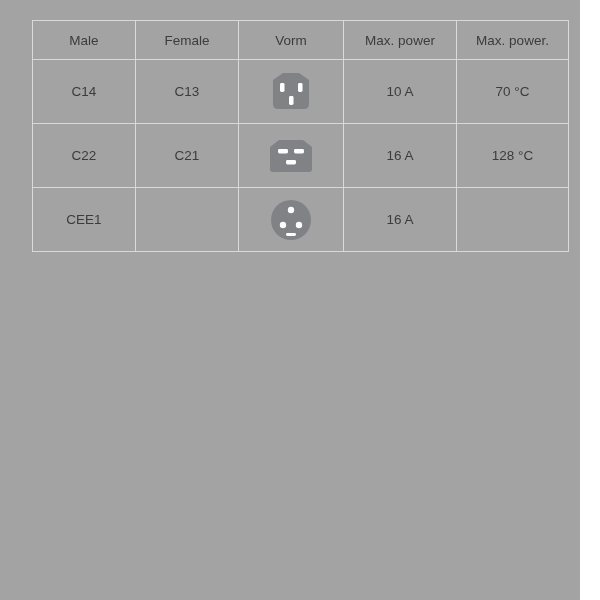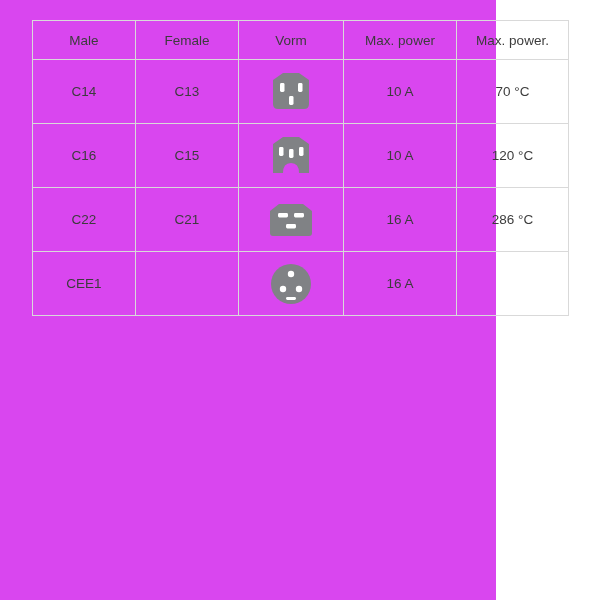--- a/index.html
+++ b/index.html
@@ -8,24 +8,24 @@
     background: #ffffff;
   }
   body {
     width: 600px;
     height: 600px;
     font-family: "Liberation Sans", sans-serif;
     color: #333333;
     overflow: hidden;
   }
   #sheet {
-    width: 496px;
+    width: 580px;
     height: 600px;
     position: relative;
-    background: #d946ef;
+    background: #a3a3a3;
     box-sizing: border-box;
   }
   table.conn {
     position: absolute;
     left: 32px;
     top: 20px;
     width: 536px;
     border-collapse: collapse;
     table-layout: fixed;
   }
@@ -98,53 +98,37 @@
               <rect class="hole" x="19" y="12" width="4.5" height="9" rx="1.4"></rect>
               <rect class="hole" x="37" y="12" width="4.5" height="9" rx="1.4"></rect>
               <rect class="hole" x="28" y="25" width="4.5" height="9" rx="1.4"></rect>
             </svg>
           </div>
         </td>
         <td>10 A</td>
         <td>70 °C</td>
       </tr>
 
-      <tr>
-        <td>C16</td>
-        <td>C15</td>
-        <td>
-          <div class="sym-wrap">
-            <svg width="60" height="42" viewBox="0 0 60 42">
-              <path class="gray" d="M12 9 L22 2 L38 2 L48 9 L48 38 L38 38 Q38 28 30 28 Q22 28 22 38 L12 38 Z"></path>
-              <rect class="hole" x="18" y="12" width="4.5" height="9" rx="1.4"></rect>
-              <rect class="hole" x="38" y="12" width="4.5" height="9" rx="1.4"></rect>
-              <rect class="hole" x="28" y="14" width="4.5" height="9" rx="1.4"></rect>
-            </svg>
-          </div>
-        </td>
-        <td>10 A</td>
-        <td>120 °C</td>
-      </tr>
 
 
       <tr>
         <td>C22</td>
         <td>C21</td>
         <td>
           <div class="sym-wrap">
             <svg width="64" height="38" viewBox="0 0 64 38">
               <path class="gray" d="M11 10 L20 3 L44 3 L53 10 L53 32 Q53 35 50 35 L14 35 Q11 35 11 32 Z"></path>
               <rect class="hole" x="19" y="12" width="10" height="4.5" rx="1.4"></rect>
               <rect class="hole" x="35" y="12" width="10" height="4.5" rx="1.4"></rect>
               <rect class="hole" x="27" y="23" width="10" height="4.5" rx="1.4"></rect>
             </svg>
           </div>
         </td>
         <td>16 A</td>
-        <td>286 °C</td>
+        <td>128 °C</td>
       </tr>
 
       <tr>
         <td>CEE1</td>
         <td></td>
         <td>
           <div class="sym-wrap">
             <svg width="52" height="48" viewBox="0 0 52 48">
               <circle class="gray" cx="26" cy="24" r="20"></circle>
               <circle class="hole" cx="26" cy="14" r="3.2"></circle>

